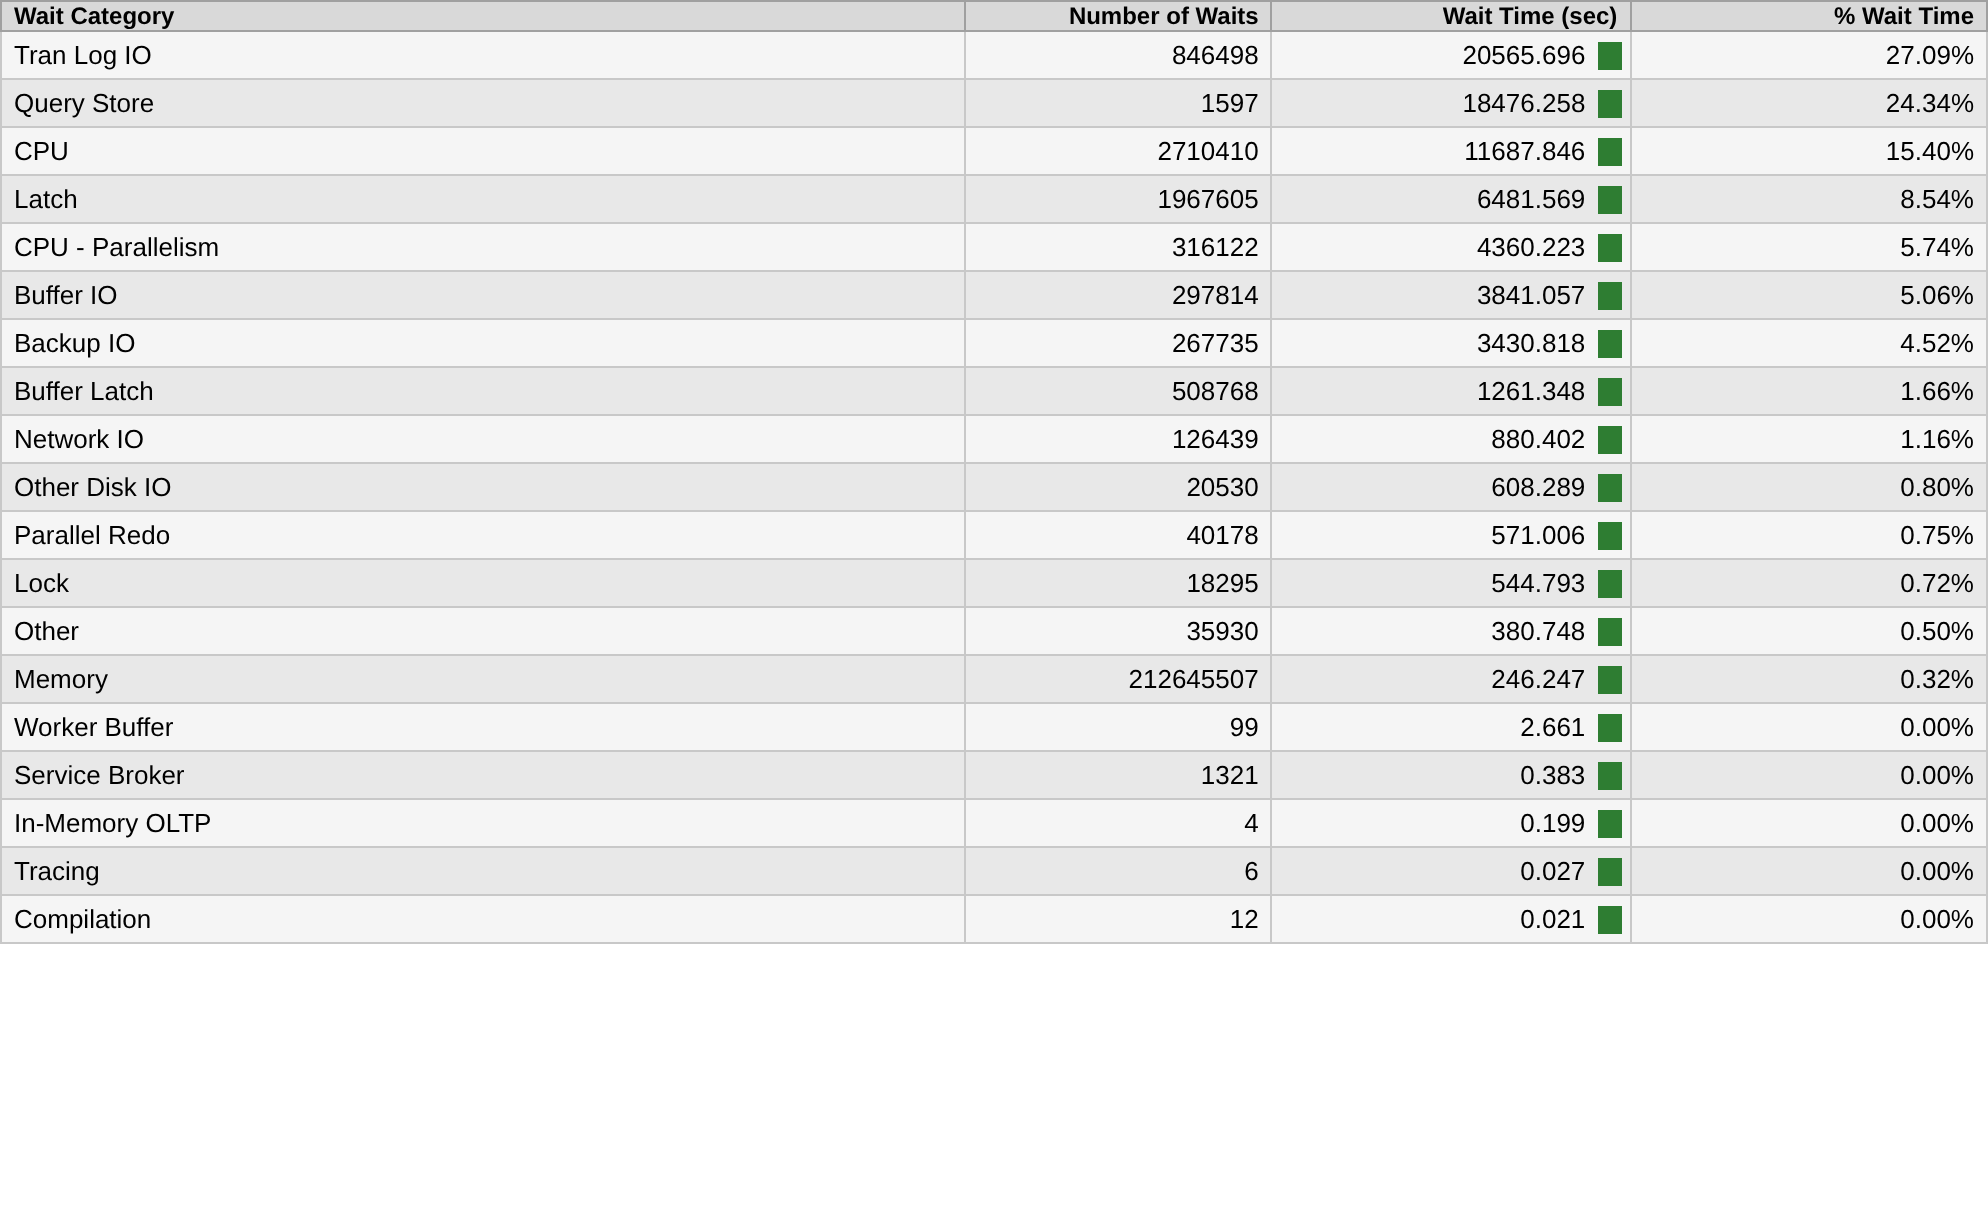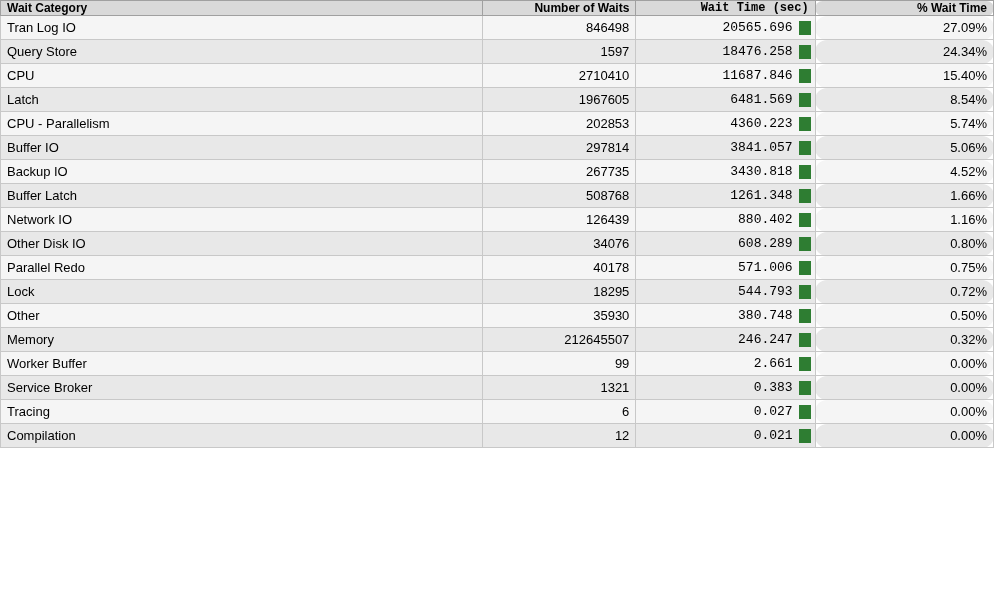--- a/index.html
+++ b/index.html
@@ -33,22 +33,22 @@
     tbody tr:nth-child(even) {
       background: #e8e8e8;
     }
     tbody td {
       padding: 4px 6px;
       border: 1px solid #c8c8c8;
       font-size: 13px;
     }
     .col-category { width: 470px; }
     .col-waits { width: 150px; }
-    .col-time { width: 175px; font-family: Liberation Mono, monospace; }
-    .col-pct { width: 174px; border-radius: 12px; }
+    .col-time { width: 175px; }
+    .col-pct { width: 174px; }
     .num { text-align: right; }
     .bar-cell {
       position: relative;
       padding-right: 22px;
     }
     .bar-indicator {
       position: absolute;
       right: 4px;
       top: 50%;
       transform: translateY(-50%);
@@ -90,21 +90,21 @@
         <td class="col-pct num">15.40%</td>
       </tr>
       <tr>
         <td class="col-category">Latch</td>
         <td class="col-waits num">1967605</td>
         <td class="col-time num bar-cell">6481.569<span class="bar-indicator"></span></td>
         <td class="col-pct num">8.54%</td>
       </tr>
       <tr>
         <td class="col-category">CPU - Parallelism</td>
-        <td class="col-waits num">202853</td>
+        <td class="col-waits num">316122</td>
         <td class="col-time num bar-cell">4360.223<span class="bar-indicator"></span></td>
         <td class="col-pct num">5.74%</td>
       </tr>
       <tr>
         <td class="col-category">Buffer IO</td>
         <td class="col-waits num">297814</td>
         <td class="col-time num bar-cell">3841.057<span class="bar-indicator"></span></td>
         <td class="col-pct num">5.06%</td>
       </tr>
       <tr>
@@ -120,21 +120,21 @@
         <td class="col-pct num">1.66%</td>
       </tr>
       <tr>
         <td class="col-category">Network IO</td>
         <td class="col-waits num">126439</td>
         <td class="col-time num bar-cell">880.402<span class="bar-indicator"></span></td>
         <td class="col-pct num">1.16%</td>
       </tr>
       <tr>
         <td class="col-category">Other Disk IO</td>
-        <td class="col-waits num">34076</td>
+        <td class="col-waits num">20530</td>
         <td class="col-time num bar-cell">608.289<span class="bar-indicator"></span></td>
         <td class="col-pct num">0.80%</td>
       </tr>
       <tr>
         <td class="col-category">Parallel Redo</td>
         <td class="col-waits num">40178</td>
         <td class="col-time num bar-cell">571.006<span class="bar-indicator"></span></td>
         <td class="col-pct num">0.75%</td>
       </tr>
       <tr>
@@ -161,20 +161,26 @@
         <td class="col-time num bar-cell">2.661<span class="bar-indicator"></span></td>
         <td class="col-pct num">0.00%</td>
       </tr>
       <tr>
         <td class="col-category">Service Broker</td>
         <td class="col-waits num">1321</td>
         <td class="col-time num bar-cell">0.383<span class="bar-indicator"></span></td>
         <td class="col-pct num">0.00%</td>
       </tr>
       <tr>
+        <td class="col-category">In-Memory OLTP</td>
+        <td class="col-waits num">4</td>
+        <td class="col-time num bar-cell">0.199<span class="bar-indicator"></span></td>
+        <td class="col-pct num">0.00%</td>
+      </tr>
+      <tr>
         <td class="col-category">Tracing</td>
         <td class="col-waits num">6</td>
         <td class="col-time num bar-cell">0.027<span class="bar-indicator"></span></td>
         <td class="col-pct num">0.00%</td>
       </tr>
       <tr>
         <td class="col-category">Compilation</td>
         <td class="col-waits num">12</td>
         <td class="col-time num bar-cell">0.021<span class="bar-indicator"></span></td>
         <td class="col-pct num">0.00%</td>

